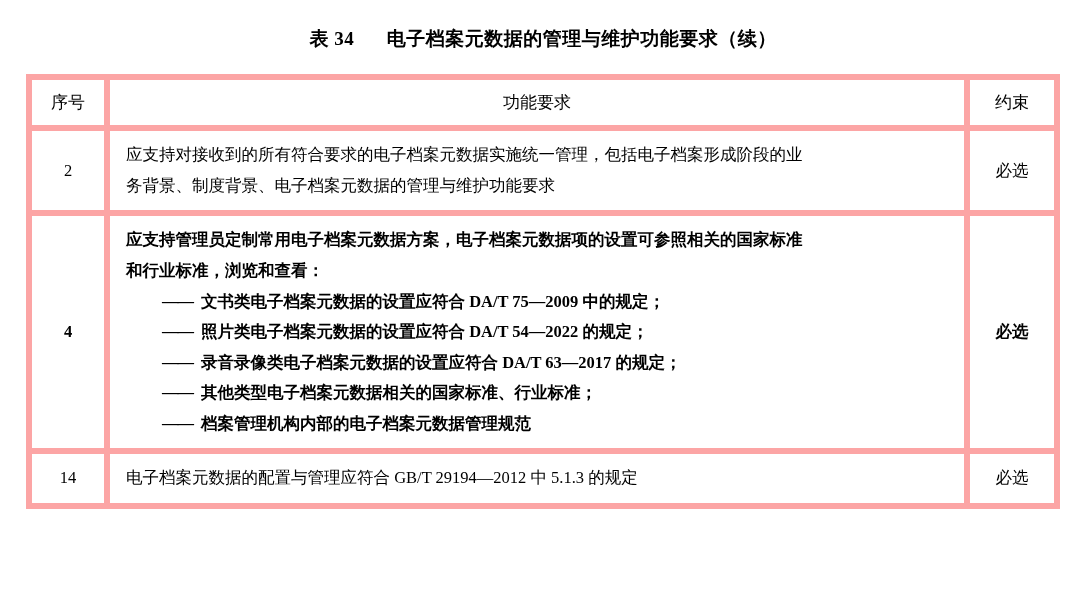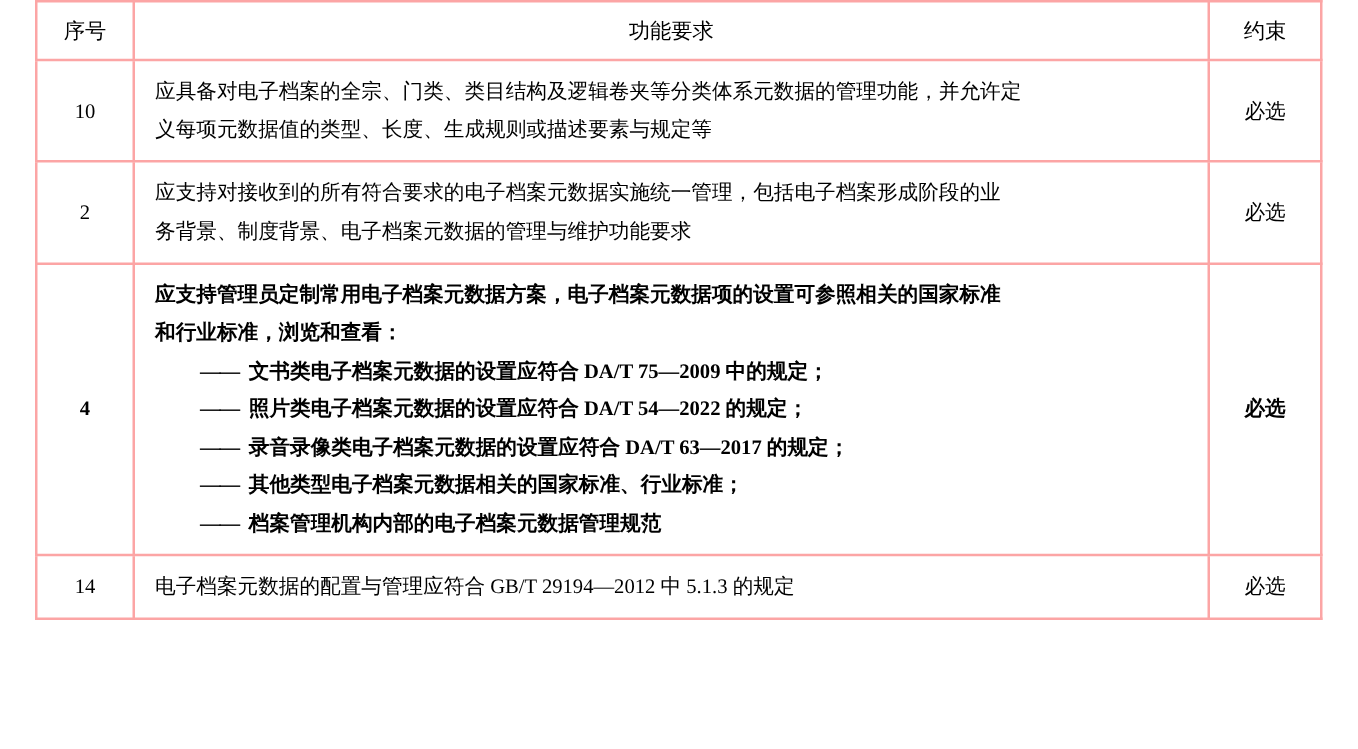--- a/index.html
+++ b/index.html
@@ -37,21 +37,21 @@
   }
   table.req-table {
     border-collapse: collapse;
     margin: 0 auto;
     width: 1028px;
     table-layout: fixed;
     border: 1px solid #000;
   }
   table.req-table th,
   table.req-table td {
-    border: 2px solid #fca5a5;
+    border: 6px solid #fca5a5;
     vertical-align: middle;
     font-size: 16.5px;
     line-height: 1.85;
   }
   table.req-table th {
     font-weight: normal;
     text-align: center;
     padding: 7px 4px;
     font-size: 17px;
   }
@@ -84,43 +84,40 @@
     letter-spacing: -1px;
     margin-right: 8px;
   }
   .tall td { height: 1px; font-weight: bold; }
 </style>
 </head>
 <body>
 
 <div class="page">
 
+  <div class="table-caption">
+    <span class="caption-num">表 34</span>
+    <span class="caption-gap"></span>
+    <span>电子档案元数据的管理与维护功能要求（续）</span>
+  </div>
 
   <table class="req-table">
     <colgroup>
       <col class="c-no">
       <col class="c-req">
       <col class="c-con">
     </colgroup>
     <thead>
       <tr>
         <th>序号</th>
         <th>功能要求</th>
         <th>约束</th>
       </tr>
     </thead>
     <tbody>
-      <tr>
-        <td class="no-cell">10</td>
-        <td class="req-cell">
-          <p class="req-para">应具备对电子档案的全宗、门类、类目结构及逻辑卷夹等分类体系元数据的管理功能，并允许定</p>
-          <p class="req-para">义每项元数据值的类型、长度、生成规则或描述要素与规定等</p>
-        </td>
-        <td class="con-cell">必选</td>
-      </tr>
 
 
       <tr>
         <td class="no-cell">2</td>
         <td class="req-cell">
           <p class="req-para">应支持对接收到的所有符合要求的电子档案元数据实施统一管理，包括电子档案形成阶段的业</p>
           <p class="req-para">务背景、制度背景、电子档案元数据的管理与维护功能要求</p>
         </td>
         <td class="con-cell">必选</td>
       </tr>

